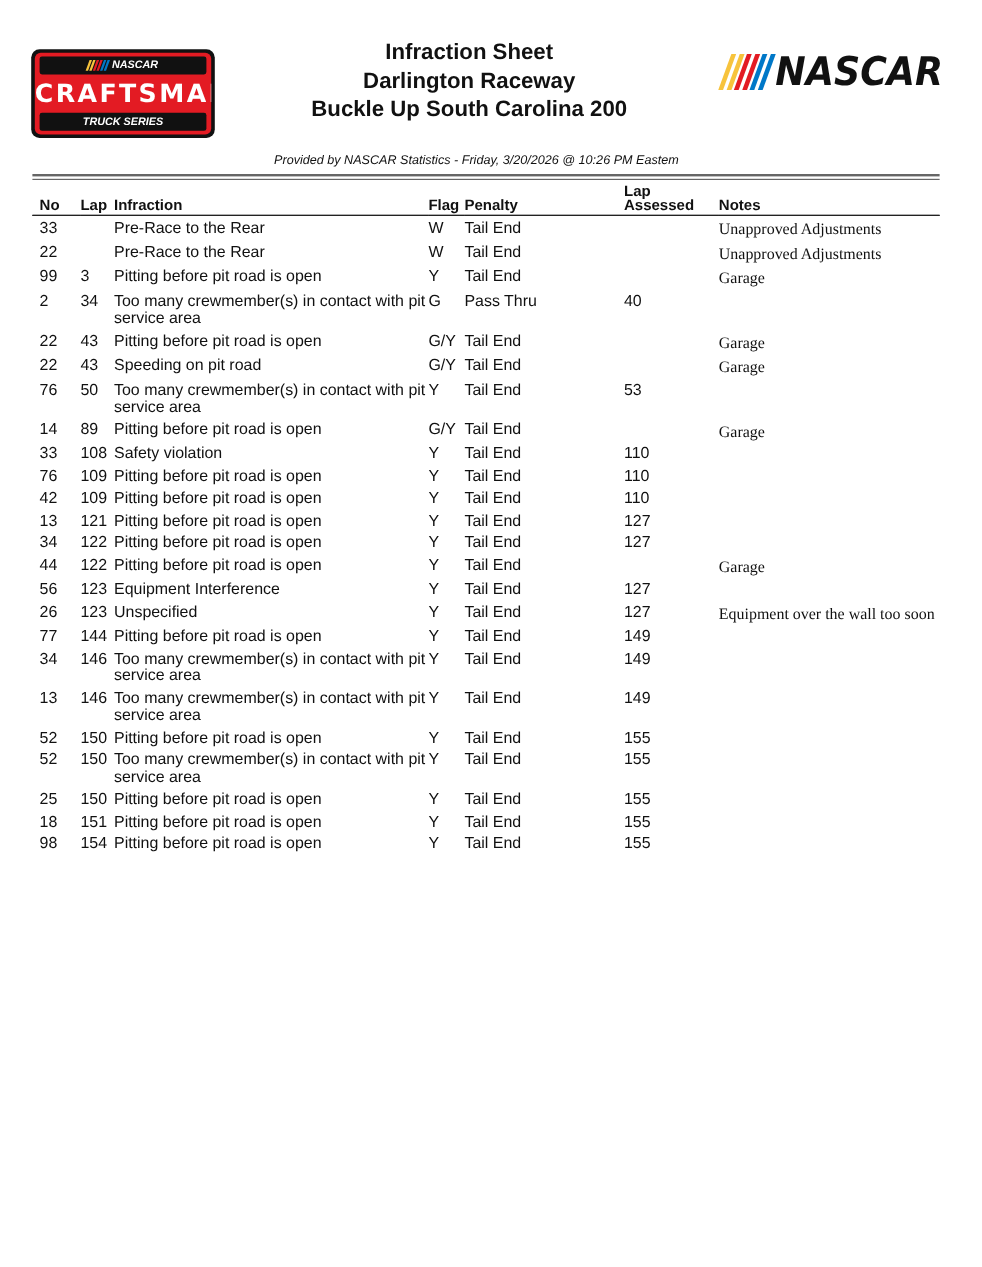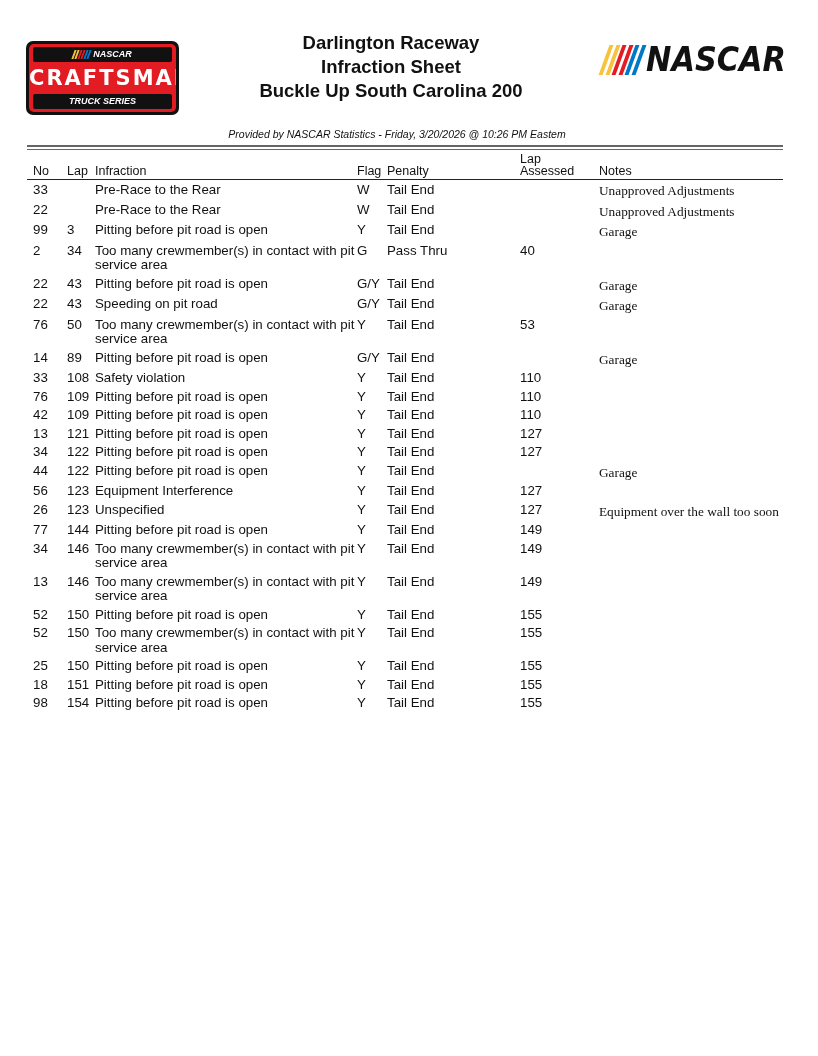--- a/index.html
+++ b/index.html
@@ -21,21 +21,21 @@
   .logo-right .stripes i { display: block; width: 4px; height: 30px; margin-right: 2.5px; transform: skewX(-20deg); }
   .logo-right .word { font-weight: bold; font-style: italic; font-size: 33px; letter-spacing: 0px; color: #111; font-family: "DejaVu Sans", sans-serif; transform: scaleX(0.92); transform-origin: left center; line-height: 36px; }
 
   .provided { position: absolute; left: 0; width: 782px; top: 128px; text-align: center; font-style: italic; font-size: 10.5px; padding-left: 0; }
   .provided span { display: inline-block; margin-left: 12px; }
 
   .rule-double { position: absolute; left: 27px; width: 756px; top: 145px; height: 5px; border-top: 2px solid #666; border-bottom: 1px solid #666; box-sizing: border-box; }
 
   .table-wrap { position: absolute; left: 27px; top: 150px; width: 756px; }
   table { border-collapse: collapse; width: 756px; table-layout: fixed; font-size: 13.3px; }
-  thead th { font-weight: normal; text-align: left; vertical-align: bottom; padding: 0 0 2px 0; font-size: 12.5px; line-height: 12px; height: 27px; border-bottom: 1.5px solid #222; }
+  thead th { font-weight: bold; text-align: left; vertical-align: bottom; padding: 0 0 2px 0; font-size: 12.5px; line-height: 12px; height: 27px; border-bottom: 1.5px solid #222; }
   td { vertical-align: top; padding: 0; line-height: 14.5px; }
   tbody tr td { padding-top: 2px; padding-bottom: 2px; }
   tbody tr:first-child td { padding-top: 3px; }
   .c-no { width: 40px; padding-left: 6px !important; box-sizing: border-box; }
   .c-lap { width: 28px; }
   .c-inf { width: 262px; }
   .c-flag { width: 30px; }
   .c-pen { width: 133px; }
   .c-lapa { width: 79px; }
   .c-notes { width: 184px; }
@@ -48,22 +48,22 @@
   <div class="inner">
     <div class="band top">
       <span class="stripes-mini" id="mini-stripes"><i style="background: rgb(247, 195, 60);"></i><i style="background: rgb(247, 195, 60);"></i><i style="background: rgb(227, 27, 35);"></i><i style="background: rgb(227, 27, 35);"></i><i style="background: rgb(0, 120, 200);"></i><i style="background: rgb(0, 120, 200);"></i></span><span>NASCAR</span>
     </div>
     <div class="mid">CRAFTSMAN</div>
     <div class="band bottom">TRUCK SERIES</div>
   </div>
 </div>
 
 <div class="title-block">
+  <div>Infraction Sheet</div>
   <div>Darlington Raceway</div>
-  <div>Infraction Sheet</div>
   <div>Buckle Up South Carolina 200</div>
 </div>
 
 <div class="logo-right">
   <div class="stripes" id="big-stripes">
       <i style="background: rgb(247, 195, 60);"></i>
       <i style="background: rgb(247, 195, 60);"></i>
       <i style="background: rgb(227, 27, 35);"></i>
       <i style="background: rgb(227, 27, 35);"></i>
       <i style="background: rgb(0, 120, 200);"></i>

